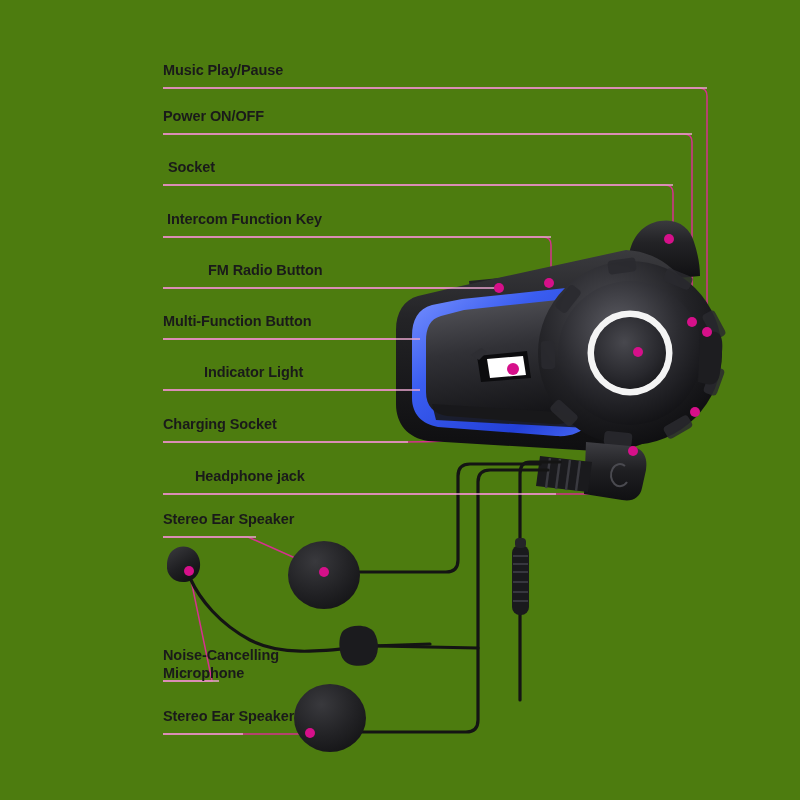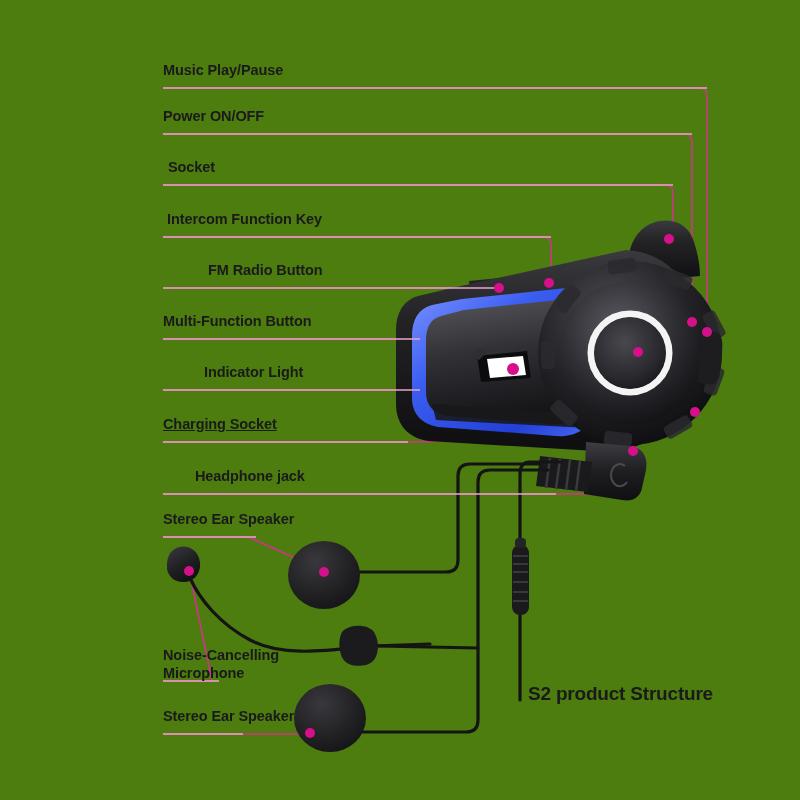--- a/index.html
+++ b/index.html
@@ -262,26 +262,25 @@
   <div class="callout-label" style="left:168px; top:159px;">Socket</div>
 
   <div class="callout-label" style="left:167px; top:211px;">Intercom Function Key</div>
 
   <div class="callout-label" style="left:163px; top:262px;margin-left:45px;">FM Radio Button</div>
 
   <div class="callout-label" style="left:163px; top:313px;">Multi-Function Button</div>
 
   <div class="callout-label" style="left:156px; top:364px;margin-left:48px;">Indicator Light</div>
 
-  <div class="callout-label" style="left:163px; top:416px;text-decoration:underline;">Charging Socket</div>
+  <div class="callout-label" style="left:163px; top:416px;">Charging Socket</div>
 
   <div class="callout-label" style="left:163px; top:468px;margin-left:32px;">Headphone jack</div>
 
   <div class="callout-label" style="left:163px; top:511px;">Stereo Ear Speaker</div>
 
   <div class="callout-label" style="left:163px; top:647px;">Noise-Cancelling
 Microphone</div>
 
   <div class="callout-label" style="left:163px; top:708px;">Stereo Ear Speaker</div>
 
-  <div class="product-title" style="left:528px; top:683px;">S2 product Structure</div>
 
 </div>
 
 </body></html>

